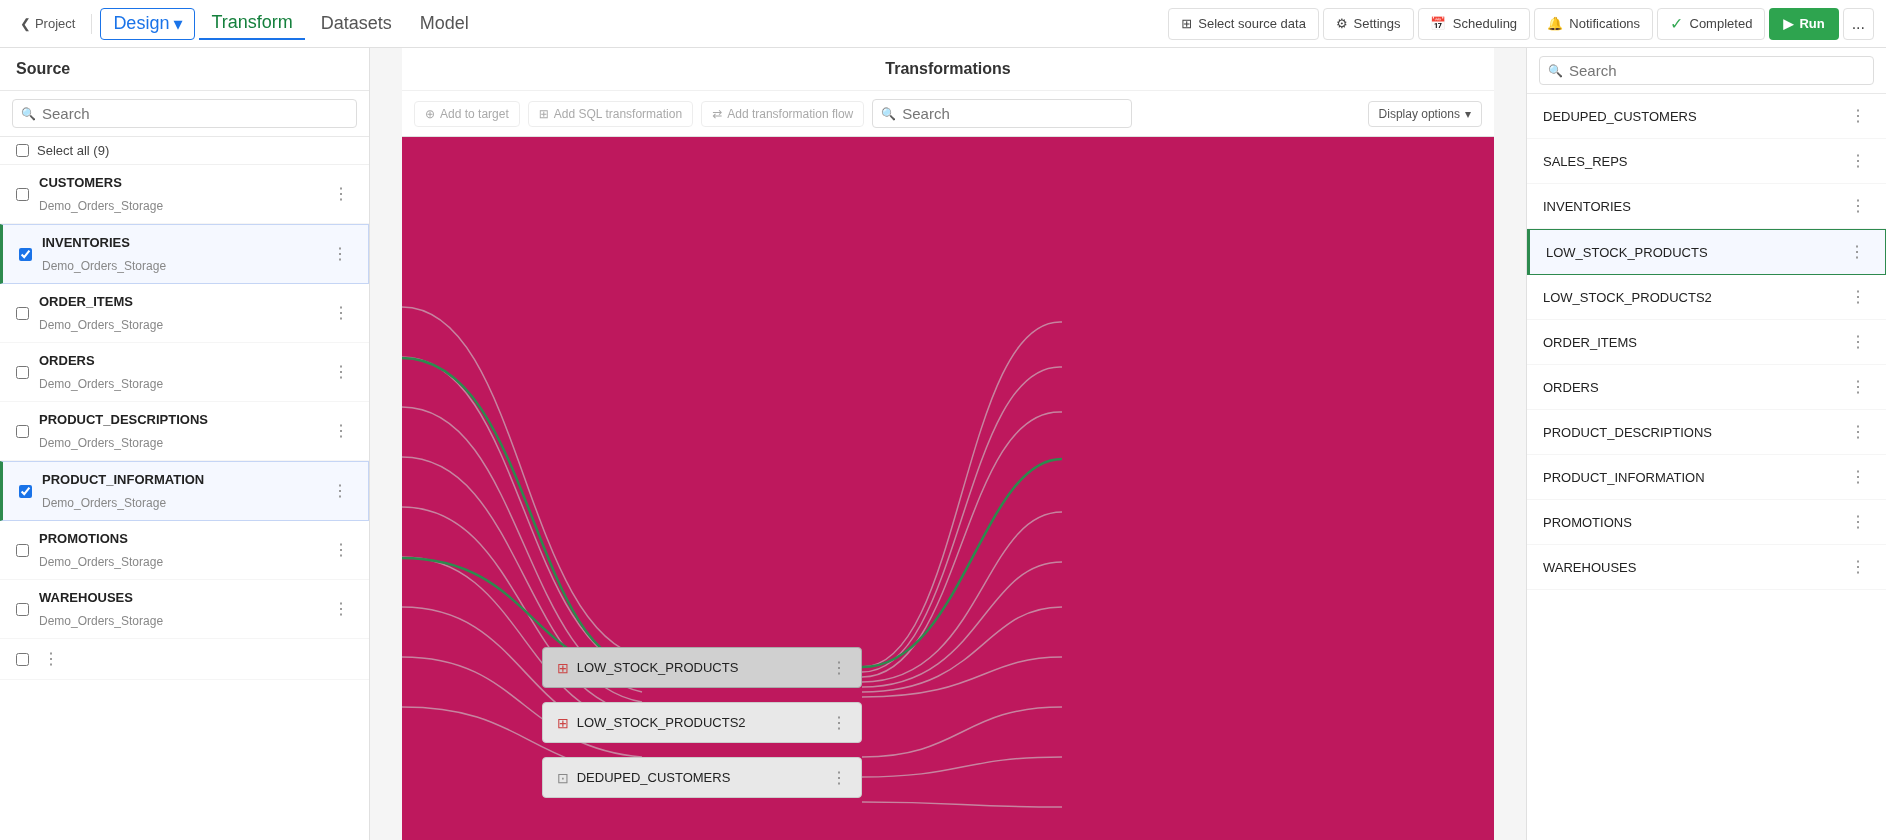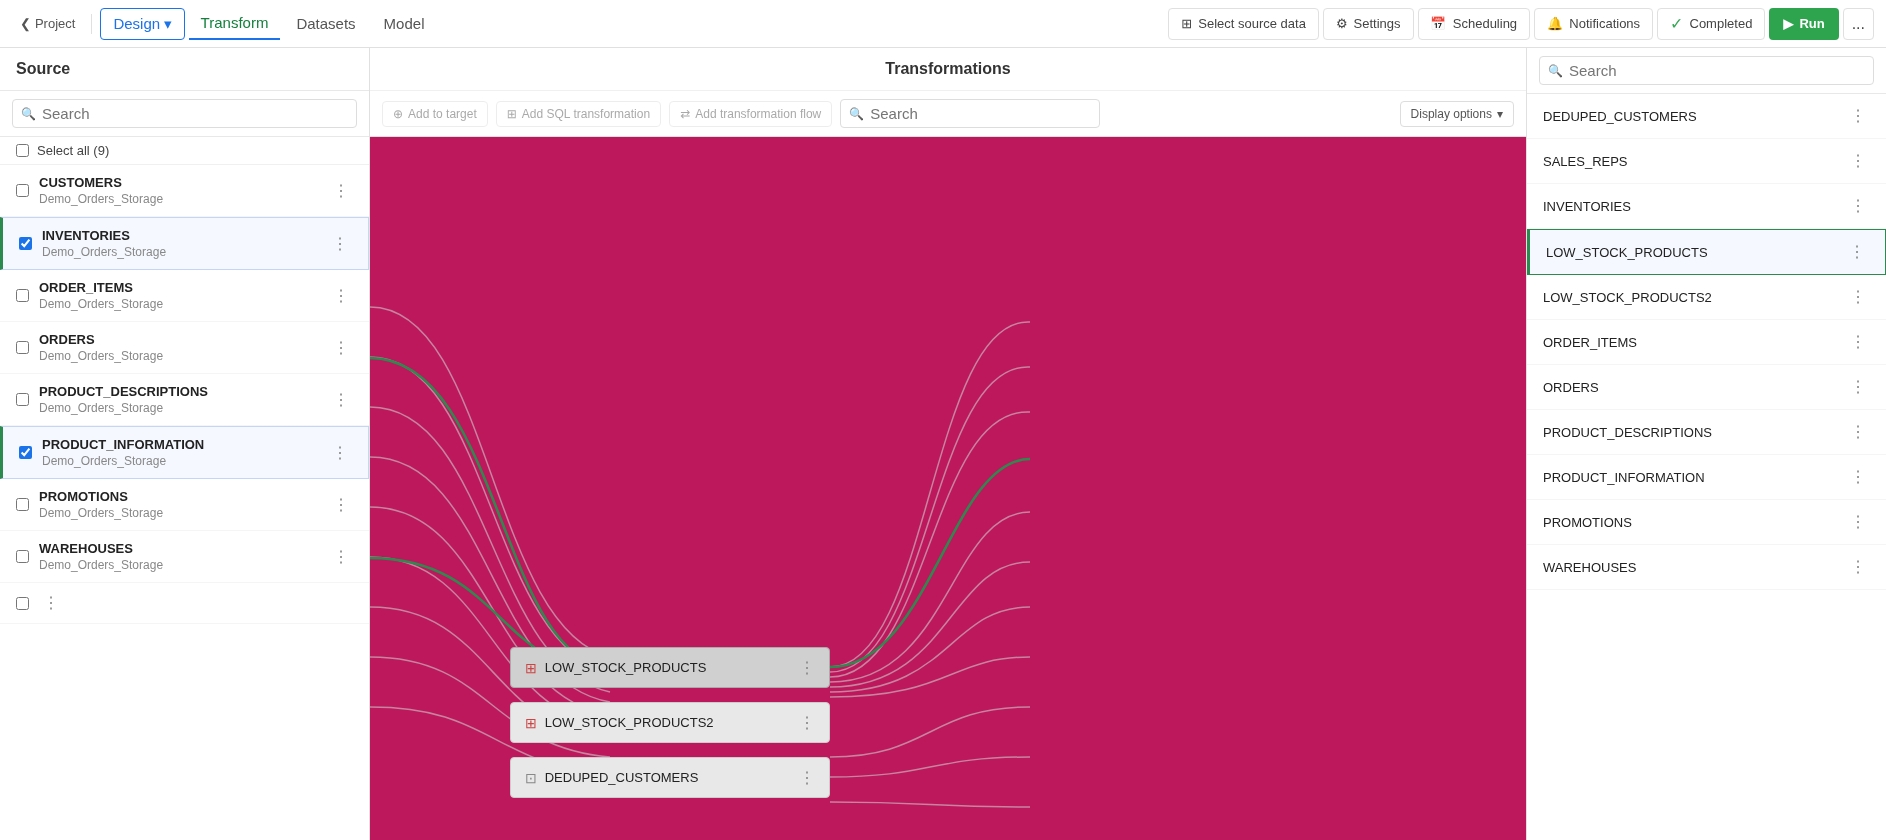--- a/index.html
+++ b/index.html
@@ -9,21 +9,21 @@
     .top-nav {
       display: flex; align-items: center; height: 48px; background: #fff;
       border-bottom: 1px solid #e0e0e0; padding: 0 12px; gap: 4px;
     }
     .nav-back {
       display: flex; align-items: center; gap: 4px; color: #555; cursor: pointer;
       font-size: 13px; padding: 4px 8px; border-radius: 4px;
     }
     .nav-divider { width: 1px; height: 20px; background: #e0e0e0; margin: 0 4px; }
     .nav-tab {
-      padding: 4px 12px; cursor: pointer; font-size: 15px; color: #555;
+      padding: 4px 12px; cursor: pointer; font-size: 18px; color: #555;
       border-radius: 4px; height: 32px; display: flex; align-items: center;
     }
     .nav-tab.active {
       color: #15803d; border-bottom: 2px solid #1a73e8; border-radius: 0;
       font-weight: 500;
     }
     .nav-tab.design-tab {
       border: 1px solid #1a73e8; color: #1a73e8; border-radius: 4px;
       font-weight: 500; display: flex; align-items: center; gap: 4px;
     }
@@ -45,21 +45,21 @@
       cursor: pointer; font-size: 13px; font-weight: 600; height: 32px;
     }
     .more-btn {
       padding: 4px 8px; background: #fff; border: 1px solid #e0e0e0;
       border-radius: 4px; cursor: pointer; color: #444; font-size: 16px;
       height: 32px; display: flex; align-items: center;
     }
 
     
     .main-layout {
-      display: flex; height: calc(100vh - 48px); overflow: hidden;
+      display: flex; height: calc(100vh - 48px); overflow: hidden; gap: 32px;
     }
 
     
     .panel {
       display: flex; flex-direction: column; background: #fff;
       border-right: 1px solid #e0e0e0;
     }
     .panel-header {
       padding: 12px 16px; font-size: 16px; font-weight: 600; color: #333;
       border-bottom: 1px solid #e8e8e8;
@@ -84,21 +84,21 @@
     
     .source-panel { width: 370px; min-width: 370px; }
     .source-items { overflow-y: auto; flex: 1; }
     .source-item {
       display: flex; align-items: center; padding: 10px 16px;
       border-bottom: 1px solid #f5f5f5; cursor: pointer; gap: 10px;
     }
     .source-item.selected { background: #f0f4ff; border: 1px solid #c5d5f5; }
     .source-item .item-text { flex: 1; }
     .source-item .item-name { font-weight: 600; font-size: 13px; color: #222; }
-    .source-item .item-sub { font-size: 12px; color: #888; margin-top: 2px; }
+    .source-item .item-sub { font-size: 12px; color: #888; margin-top: 9px; }
     .item-menu-btn {
       color: #888; cursor: pointer; padding: 2px 4px; border-radius: 3px;
       font-size: 16px; line-height: 1;
     }
 
     
     .target-panel { width: 360px; min-width: 360px; border-left: 1px solid #e0e0e0; border-right: none; }
     .target-items { overflow-y: auto; flex: 1; }
     .target-item {
       display: flex; align-items: center; padding: 12px 16px;

